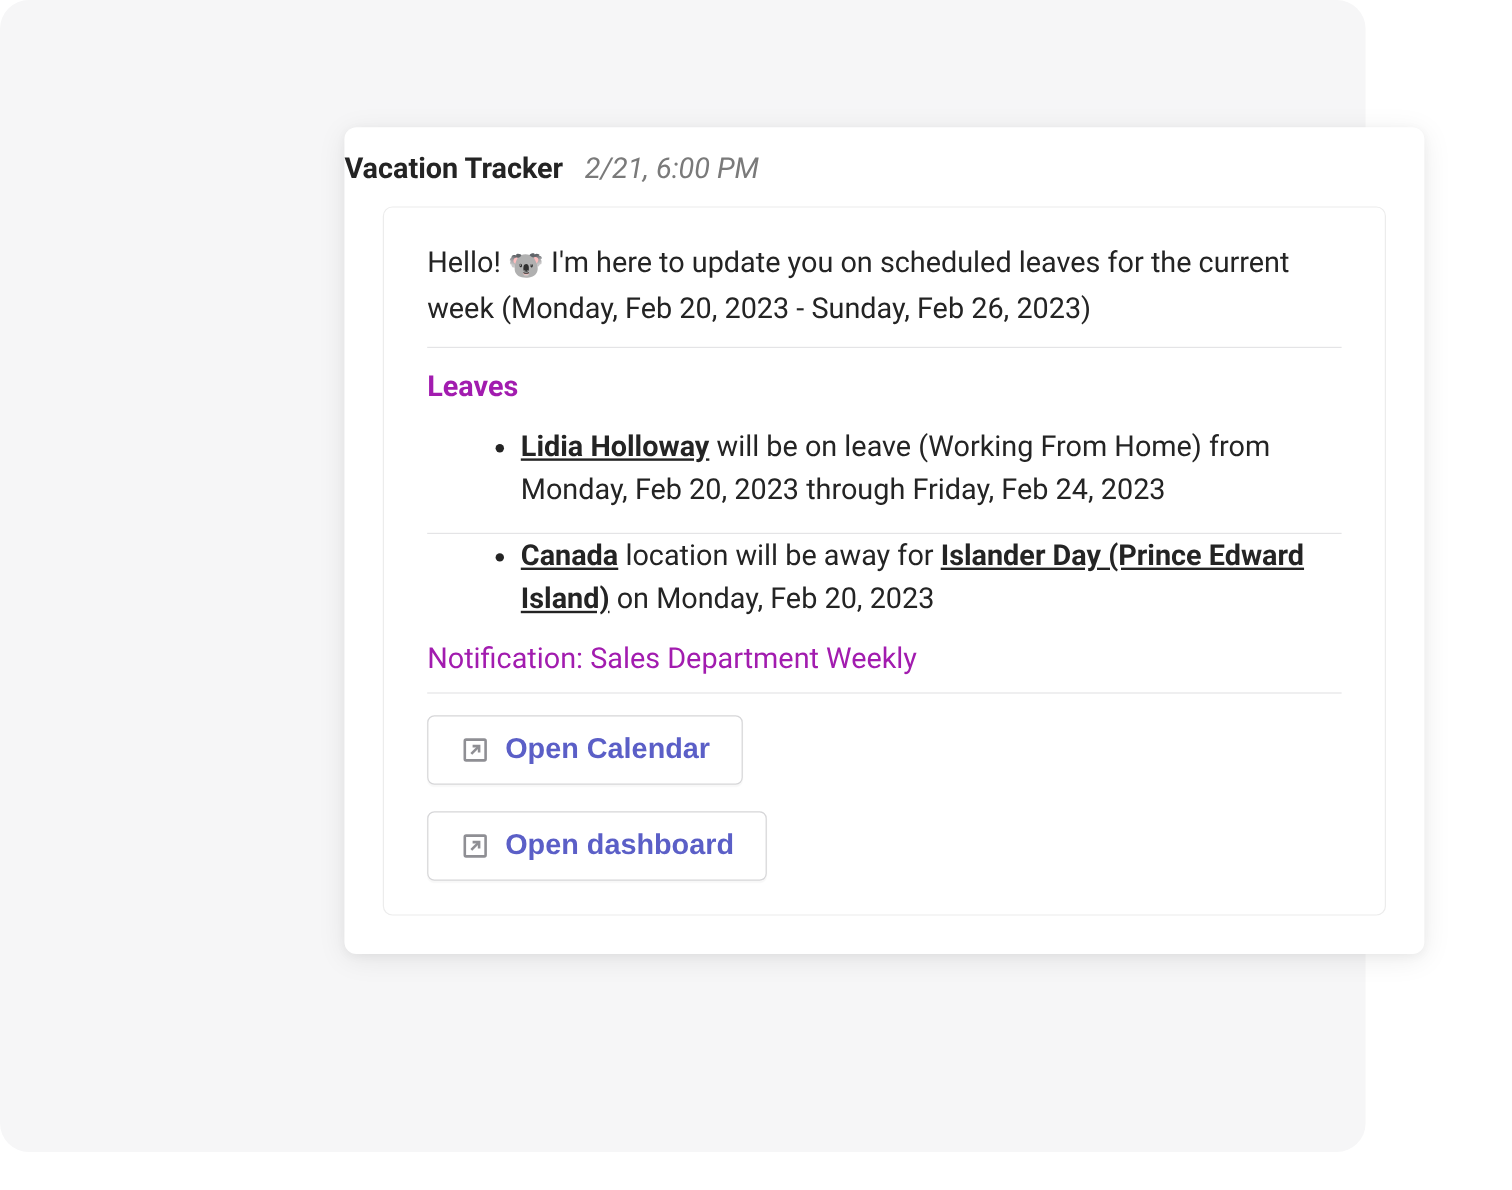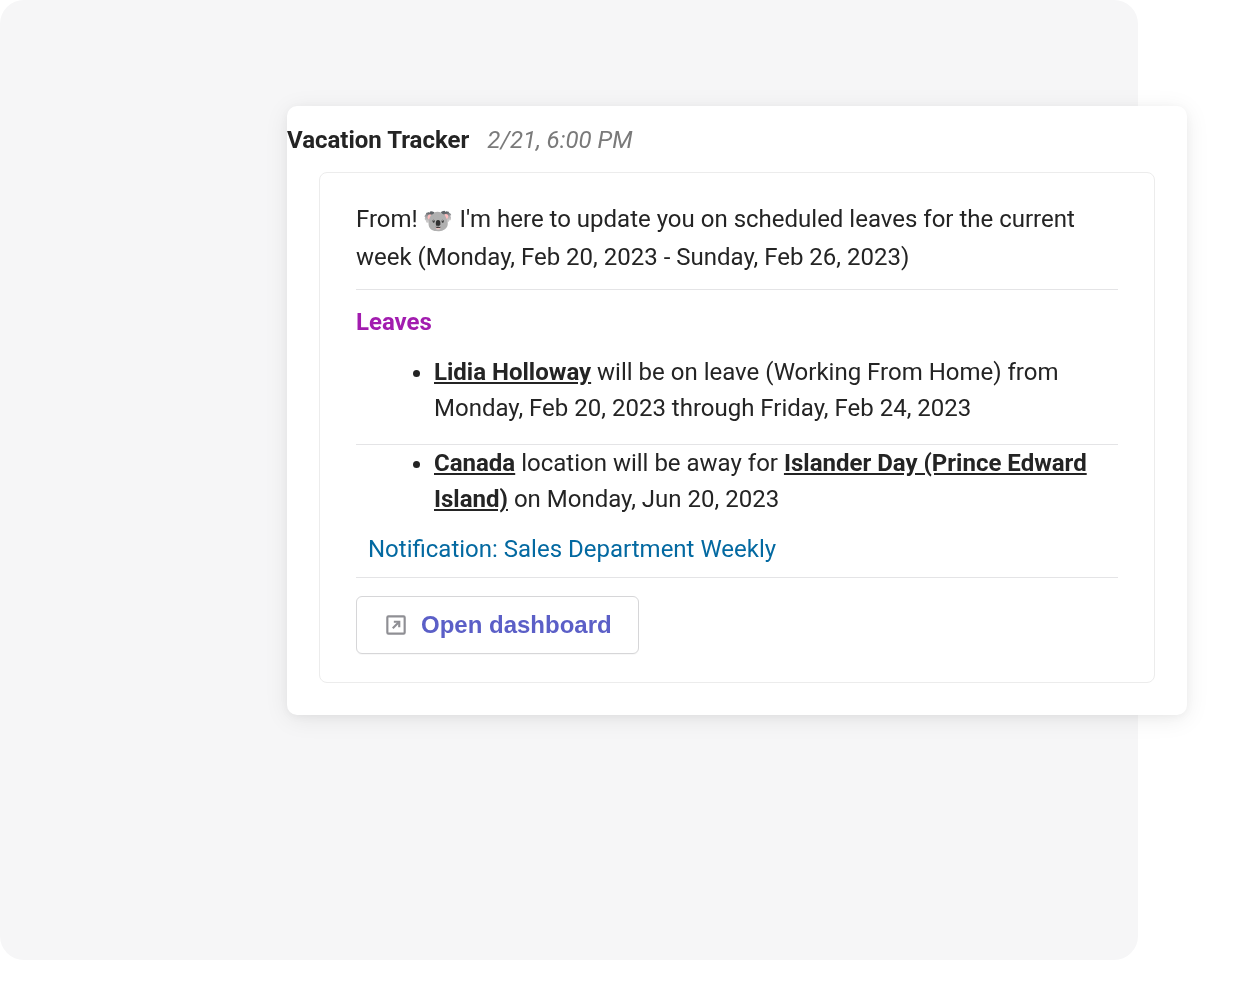--- a/index.html
+++ b/index.html
@@ -88,22 +88,22 @@
       line-height: 1.5;
       color: #242424;
       padding-right: 4px;
     }
     ul.detail-list li .bold {
       font-weight: 700;
       text-decoration: underline;
     }
     .notification-line {
       font-size: 24px;
-      color: #0369a1;
-      margin: 18px 0 14px 12px;
+      color: #a21caf;
+      margin: 18px 0 14px 0;
     }
     .action-buttons {
       display: flex;
       flex-direction: column;
       gap: 22px;
       margin-top: 18px;
       align-items: flex-start;
     }
     .action-button {
       display: inline-flex;
@@ -135,55 +135,63 @@
 
 <div class="card">
   <div class="card-header">
     <span class="card-title">Vacation Tracker</span>
     <span class="card-timestamp">2/21, 6:00 PM</span>
   </div>
 
   <div class="card-body">
 
     <p class="intro-text">
-      <span>From!</span>
+      <span>Hello!</span>
       <span class="emoji">🐨</span>
       <span>I'm here to update you on scheduled leaves for the current week (Monday, Feb 20, 2023 - Sunday, Feb 26, 2023)</span>
     </p>
 
     <hr class="divider">
 
     <div>
       <h3 class="section-heading">Leaves</h3>
       <ul class="detail-list">
         <li>
           <span class="bold">Lidia Holloway</span><span> will be on leave (Working From Home) from Monday, Feb 20, 2023 through Friday, Feb 24, 2023</span>
         </li>
       </ul>
     </div>
 
     <hr class="divider">
 
     <div>
       <ul class="detail-list">
         <li>
-          <span class="bold">Canada</span><span> location will be away for </span><span class="bold">Islander Day (Prince Edward Island)</span><span> on Monday, Jun 20, 2023</span>
+          <span class="bold">Canada</span><span> location will be away for </span><span class="bold">Islander Day (Prince Edward Island)</span><span> on Monday, Feb 20, 2023</span>
         </li>
       </ul>
     </div>
 
     <p class="notification-line">Notification: Sales Department Weekly</p>
 
     <hr class="divider">
 
     <div class="action-buttons">
       <button class="action-button">
         <svg class="ext-icon" viewBox="0 0 24 24">
           <rect x="4" y="4" width="16" height="16" rx="1"></rect>
           <line x1="9" y1="15" x2="15" y2="9"></line>
           <polyline points="10,9 15,9 15,14"></polyline>
         </svg>
+        <span>Open Calendar</span>
+      </button>
+      <button class="action-button">
+        <svg class="ext-icon" viewBox="0 0 24 24">
+          <rect x="4" y="4" width="16" height="16" rx="1"></rect>
+          <line x1="9" y1="15" x2="15" y2="9"></line>
+          <polyline points="10,9 15,9 15,14"></polyline>
+        </svg>
         <span>Open dashboard</span>
       </button>
     </div>
 
   </div>
 </div>
 
 </body></html>

